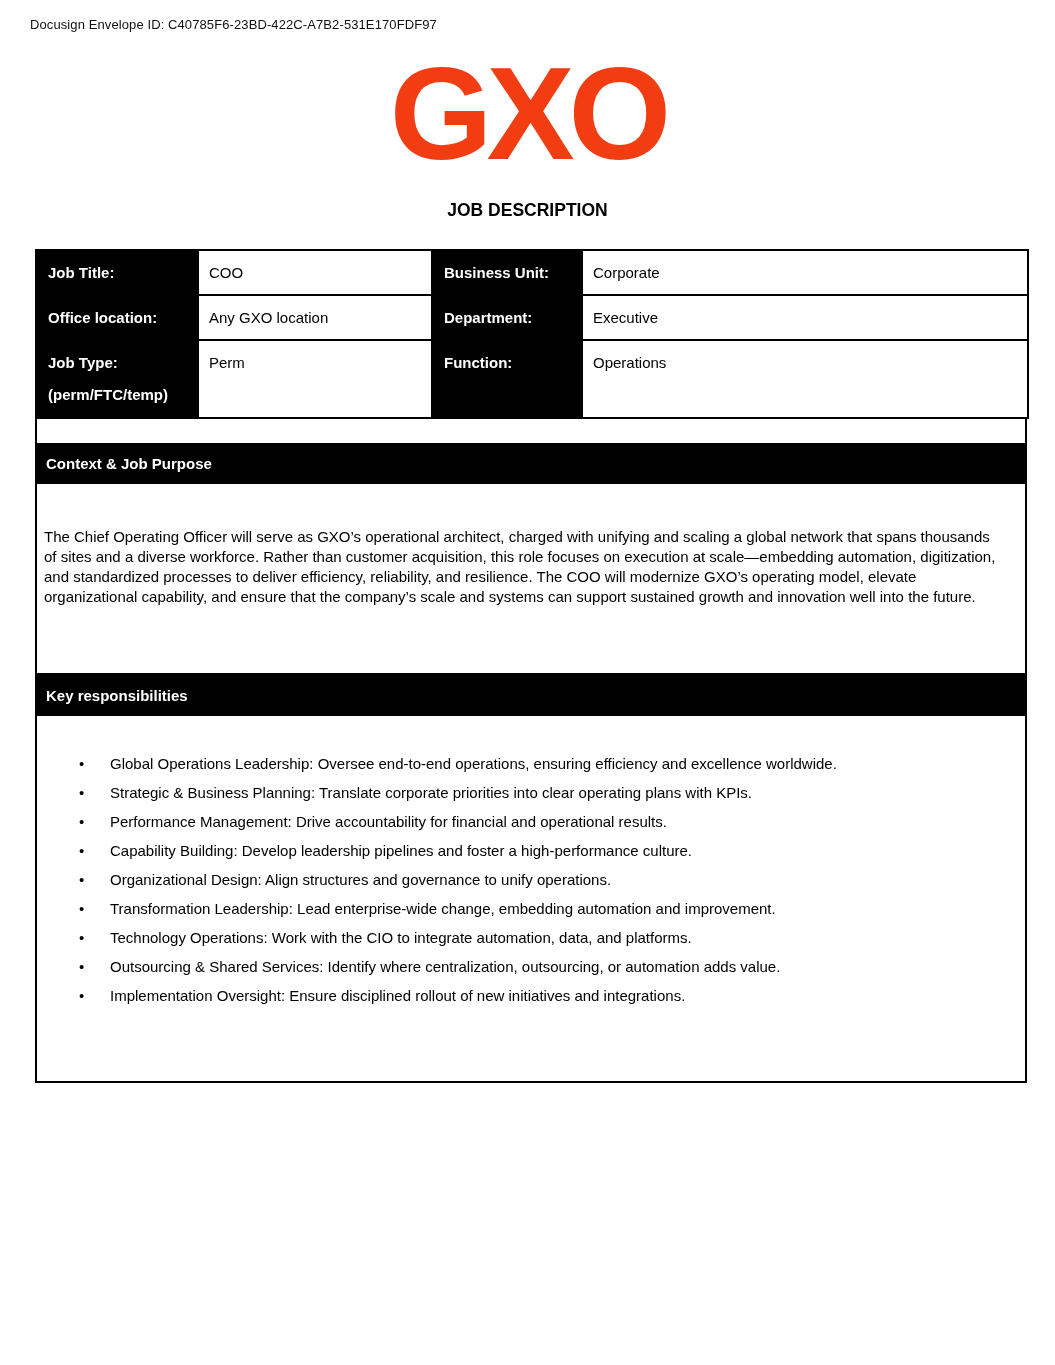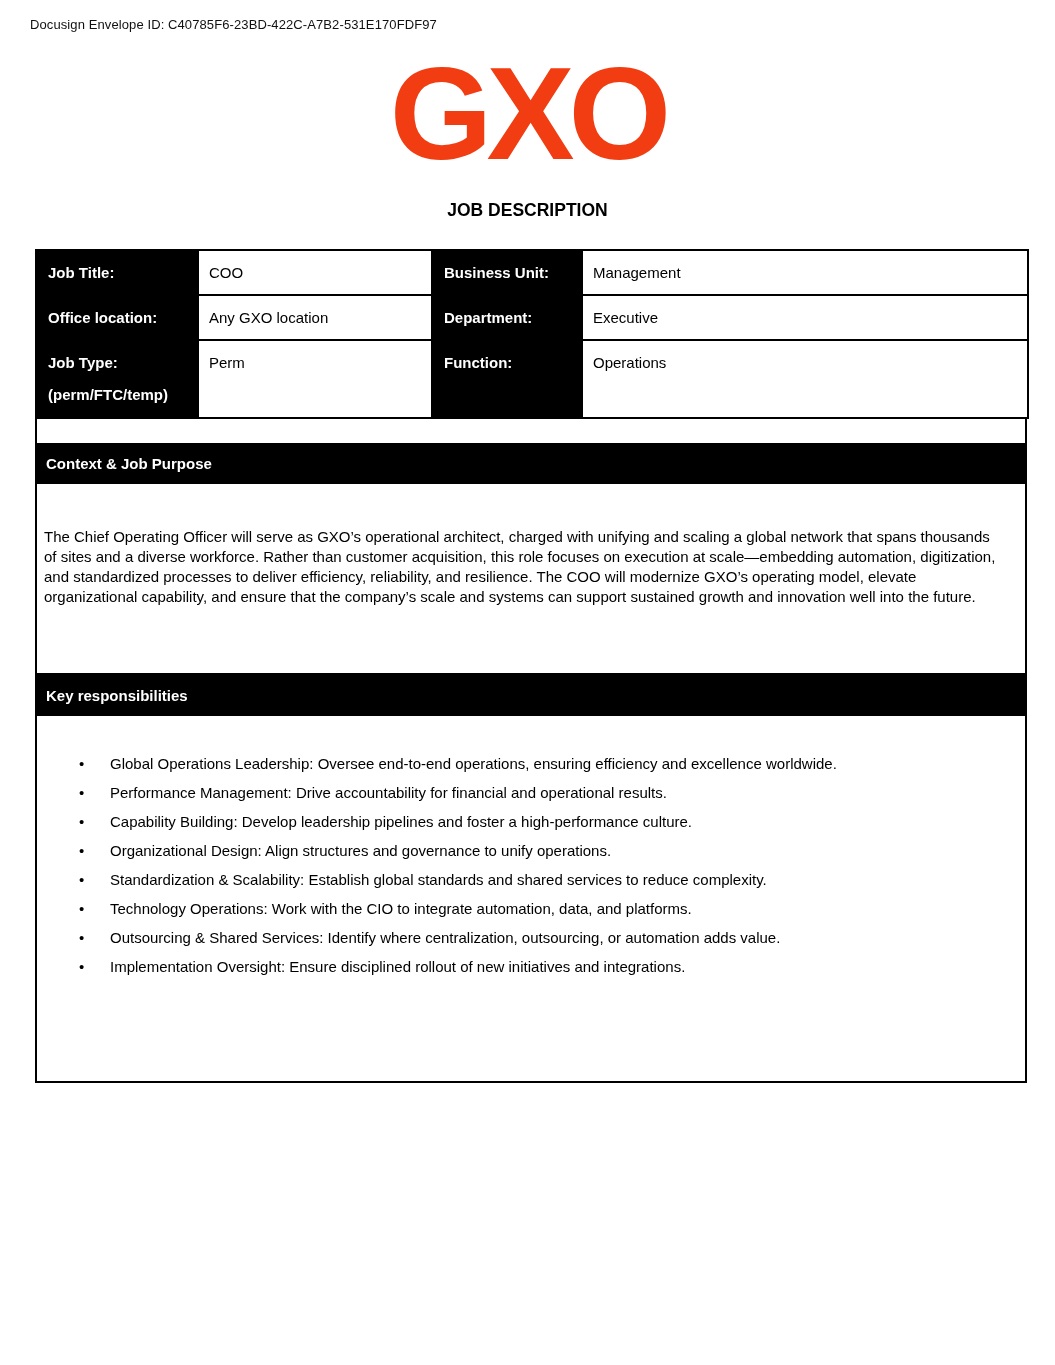--- a/index.html
+++ b/index.html
@@ -139,21 +139,21 @@
       <col style="width:162px">
         <col style="width:234px">
         <col style="width:150px">
         <col style="width:446px">
     </colgroup>
     <tbody>
       <tr class="row-a">
         <td class="lbl">Job Title:</td>
         <td class="val">COO</td>
         <td class="lbl">Business Unit:</td>
-        <td class="val">Management</td>
+        <td class="val">Corporate</td>
       </tr>
       <tr class="row-a">
         <td class="lbl">Office location:</td>
         <td class="val">Any GXO location</td>
         <td class="lbl">Department:</td>
         <td class="val">Executive</td>
       </tr>
       <tr class="row-b">
         <td class="lbl">
           <span>Job Type:</span>
@@ -174,24 +174,25 @@
   <div class="section-box context-box">
     <p>The Chief Operating Officer will serve as GXO’s operational architect, charged with unifying and scaling a global network that spans thousands of sites and a diverse workforce. Rather than customer acquisition, this role focuses on execution at scale—embedding automation, digitization, and standardized processes to deliver efficiency, reliability, and resilience. The COO will modernize GXO’s operating model, elevate organizational capability, and ensure that the company’s scale and systems can support sustained growth and innovation well into the future.</p>
   </div>
 
   <div class="section-bar">
     <span>Key responsibilities</span>
   </div>
   <div class="section-box resp-box">
     <ul>
         <li>Global Operations Leadership: Oversee end-to-end operations, ensuring efficiency and excellence worldwide.</li>
+        <li>Strategic &amp; Business Planning: Translate corporate priorities into clear operating plans with KPIs.</li>
         <li>Performance Management: Drive accountability for financial and operational results.</li>
         <li>Capability Building: Develop leadership pipelines and foster a high-performance culture.</li>
         <li>Organizational Design: Align structures and governance to unify operations.</li>
-        <li>Standardization &amp; Scalability: Establish global standards and shared services to reduce complexity.</li>
+        <li>Transformation Leadership: Lead enterprise-wide change, embedding automation and improvement.</li>
         <li>Technology Operations: Work with the CIO to integrate automation, data, and platforms.</li>
         <li>Outsourcing &amp; Shared Services: Identify where centralization, outsourcing, or automation adds value.</li>
         <li>Implementation Oversight: Ensure disciplined rollout of new initiatives and integrations.</li>
       </ul>
   </div>
 
 
 </div>
 
 </body></html>

